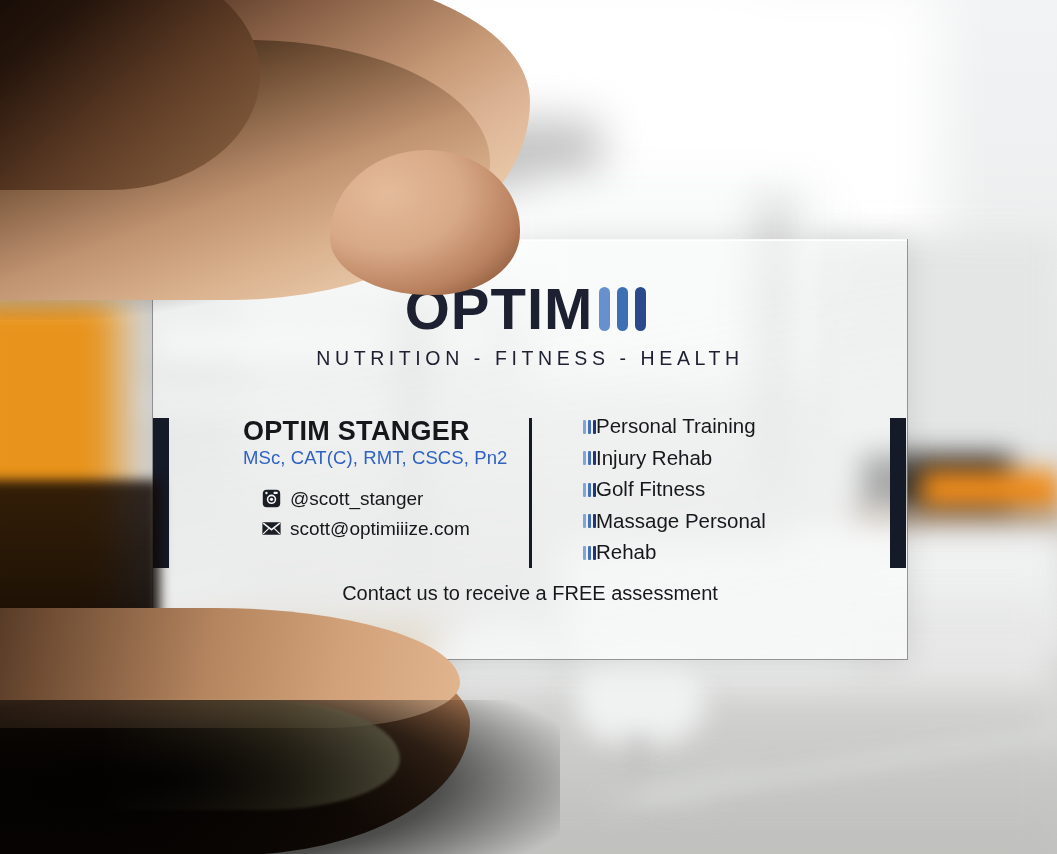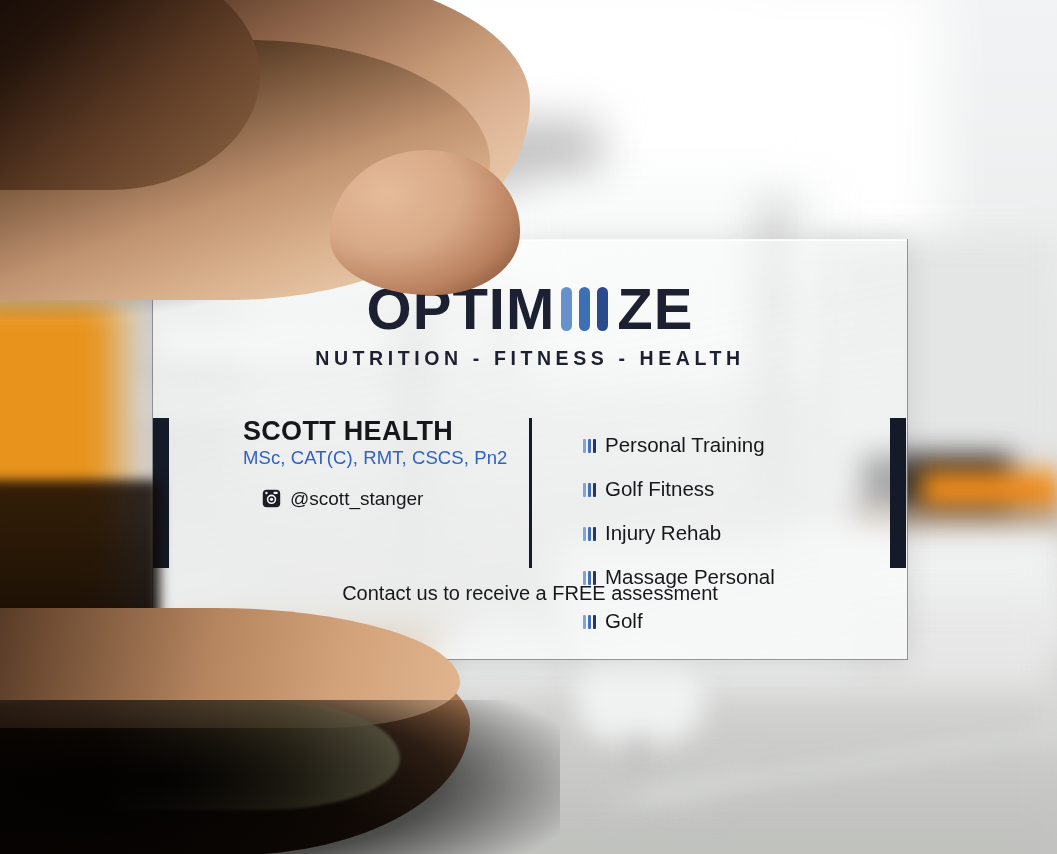--- a/index.html
+++ b/index.html
@@ -72,39 +72,39 @@
   .logo-wrap{position:absolute;left:0;right:0;top:40px;text-align:center;}
   .logo-row{display:inline-flex;align-items:center;justify-content:center;gap:0;}
   .logo-word{
     font-family:"Liberation Sans", sans-serif;
     font-size:58px;font-weight:700;letter-spacing:1px;color:#1c2030;
     line-height:1;
   }
   .logo-bars{display:inline-flex;align-items:center;gap:7px;margin:0 9px 0 6px;}
   .logo-bars i{display:block;width:11px;height:44px;border-radius:6px;}
   .tagline{
-    margin-top:9px;font-size:19.5px;font-weight:700;letter-spacing:4.6px;color:#1c2030;
+    margin-top:9px;font-size:19.5px;font-weight:400;letter-spacing:4.6px;color:#1c2030;
   }
 
   
   .mid{position:absolute;left:0;right:0;top:178px;height:150px;}
   .bar-left{position:absolute;left:0px;top:0px;width:16px;height:150px;background:#151a28;}
   .bar-right{position:absolute;right:1px;top:0px;width:16px;height:150px;background:#151a28;}
   .divider{position:absolute;left:376px;top:0px;width:3px;height:150px;background:#151a28;}
 
   .person{position:absolute;left:90px;top:-2px;width:280px;}
   .person-name{font-size:27px;font-weight:700;color:#16171b;letter-spacing:0.3px;}
   .person-creds{margin-top:0;font-size:18.5px;color:#2f62c4;letter-spacing:0.1px;}
   .contact{margin-top:17px;}
   .contact-row{display:flex;align-items:center;gap:9px;margin-bottom:6px;height:24px;padding-left:19px;}
   .contact-row span.txt{font-size:19px;color:#17181c;line-height:1;}
   .ico{width:19px;height:19px;flex:0 0 19px;display:block;}
 
   .services{position:absolute;left:430px;top:-4px;}
-  .svc{display:flex;align-items:center;gap:9px;margin-bottom:6.5px;height:25px;margin-top:19px;}
+  .svc{display:flex;align-items:center;margin-bottom:6.5px;height:25px;}
   .svc-bullet{display:inline-flex;gap:2px;align-items:center;flex:0 0 auto;}
   .svc-bullet i{display:block;width:3px;height:14px;border-radius:1px;}
   .svc-label{font-size:20.5px;color:#17181c;line-height:1;}
 
   .footer{position:absolute;left:0;right:0;top:342px;text-align:center;
     font-size:20px;color:#17181c;}
 
   
   .hand{position:absolute;pointer-events:none;}
   .finger-top{
@@ -198,90 +198,97 @@
     <div class="card-topline"></div>
 
     <div class="logo-wrap">
       <div class="logo-row">
         <span class="logo-word">OPTIM</span>
         <span class="logo-bars">
           <i style="background:#6691cc"></i>
           <i style="background:#3d6fb5"></i>
           <i style="background:#2a4a8c"></i>
         </span>
-        <span class="logo-word">ZE</span>
       </div>
       <div class="tagline">NUTRITION - FITNESS - HEALTH</div>
     </div>
 
     <div class="mid">
       <div class="bar-left"></div>
       <div class="bar-right"></div>
       <div class="divider"></div>
 
       <div class="person">
-        <div class="person-name">SCOTT HEALTH</div>
+        <div class="person-name">OPTIM STANGER</div>
         <div class="person-creds">MSc, CAT(C), RMT, CSCS, Pn2</div>
 
         <div class="contact">
           <div class="contact-row">
             <svg class="ico" viewBox="0 0 24 24">
               <rect x="1" y="1" width="22" height="22" rx="5" fill="#1b1d24"></rect>
               <circle cx="12" cy="13" r="5" fill="none" stroke="#f4f5f6" stroke-width="2"></circle>
               <circle cx="12" cy="13" r="2.1" fill="#f4f5f6"></circle>
               <rect x="14.5" y="3.6" width="5.4" height="2.6" rx="1.1" fill="#f4f5f6"></rect>
               <circle cx="5.6" cy="5" r="1.5" fill="#f4f5f6"></circle>
             </svg>
             <span class="txt">@scott_stanger</span>
           </div>
 
+          <div class="contact-row">
+            <svg class="ico" viewBox="0 0 24 20">
+              <rect x="0.5" y="2" width="23" height="16" rx="1" fill="#1b1d24"></rect>
+              <path d="M1.5 3.2 L12 11.5 L22.5 3.2" fill="none" stroke="#f4f5f6" stroke-width="1.9"></path>
+              <path d="M1.5 16.8 L8.6 9.8 M22.5 16.8 L15.4 9.8" fill="none" stroke="#f4f5f6" stroke-width="1.5"></path>
+            </svg>
+            <span class="txt">scott@optimiiize.com</span>
+          </div>
 
         </div>
       </div>
 
       <div class="services">
         <div class="svc">
           <span class="svc-bullet">
               <i style="background:#7fa5d8"></i>
               <i style="background:#4570b8"></i>
               <i style="background:#23356e"></i>
             </span>
           <span class="svc-label">Personal Training</span>
         </div>
         <div class="svc">
           <span class="svc-bullet">
               <i style="background:#7fa5d8"></i>
               <i style="background:#4570b8"></i>
               <i style="background:#23356e"></i>
             </span>
+          <span class="svc-label">Injury Rehab</span>
+        </div>
+        <div class="svc">
+          <span class="svc-bullet">
+              <i style="background:#7fa5d8"></i>
+              <i style="background:#4570b8"></i>
+              <i style="background:#23356e"></i>
+            </span>
           <span class="svc-label">Golf Fitness</span>
         </div>
         <div class="svc">
           <span class="svc-bullet">
               <i style="background:#7fa5d8"></i>
               <i style="background:#4570b8"></i>
               <i style="background:#23356e"></i>
             </span>
-          <span class="svc-label">Injury Rehab</span>
-        </div>
-        <div class="svc">
-          <span class="svc-bullet">
-              <i style="background:#7fa5d8"></i>
-              <i style="background:#4570b8"></i>
-              <i style="background:#23356e"></i>
-            </span>
           <span class="svc-label">Massage Personal</span>
         </div>
         <div class="svc">
           <span class="svc-bullet">
               <i style="background:#7fa5d8"></i>
               <i style="background:#4570b8"></i>
               <i style="background:#23356e"></i>
             </span>
-          <span class="svc-label">Golf</span>
+          <span class="svc-label">Rehab</span>
         </div>
       </div>
     </div>
 
     <div class="footer">Contact us to receive a FREE assessment</div>
   </div>
 
   <div class="hand hand-shadow-top"></div>
   <div class="hand finger-top"></div>
   <div class="hand finger-top2"></div>

